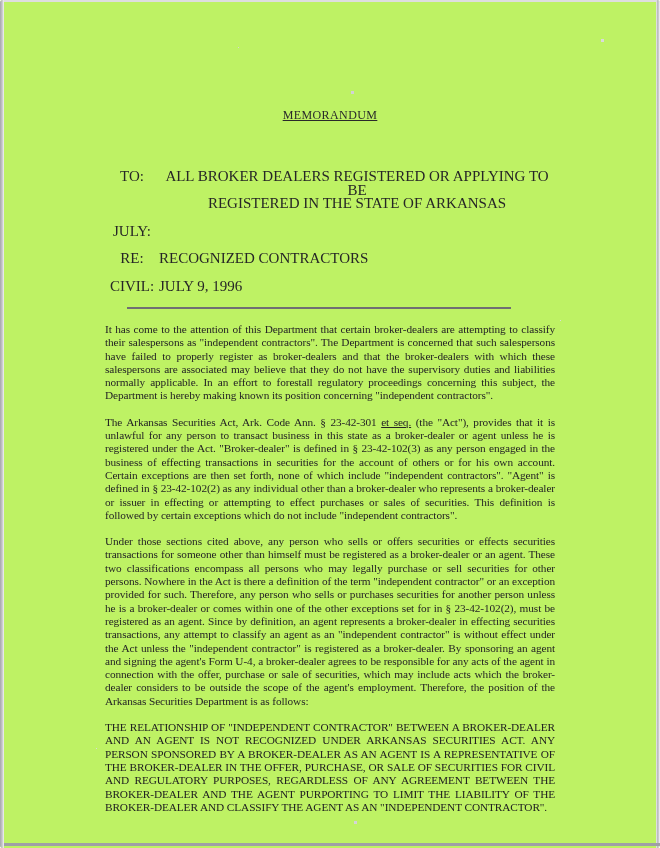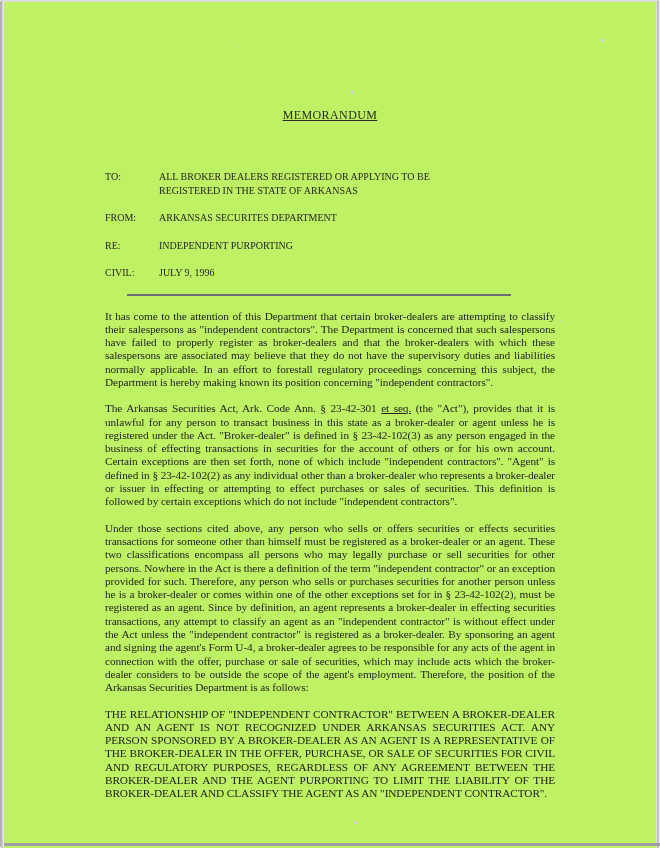--- a/index.html
+++ b/index.html
@@ -61,24 +61,25 @@
   .memo-title {
     text-align: center;
     font-size: 12px;
     letter-spacing: 0.4px;
     text-decoration: underline;
     margin-bottom: 47px;
     color: #2a2a2a;
   }
   .field-row {
     display: flex;
-    font-size: 10px;
+    font-size: 15px;
     line-height: 13.5px;
     margin-bottom: 14px;
     color: #262626;
+    text-align: center;
   }
   .field-label { width: 54px; flex: none; }
   .field-value { white-space: pre-line; }
   .rule {
     margin: 10px 0 14px 22px;
     width: 384px;
     height: 0;
     border-top: 2px solid #6f6f73;
   }
   .para {
@@ -107,26 +108,25 @@
 
     <div class="memo-title">MEMORANDUM</div>
 
     <div class="fields">
       <div class="field-row">
         <span class="field-label">TO:</span>
         <span class="field-value">ALL BROKER DEALERS REGISTERED OR APPLYING TO BE
 REGISTERED IN THE STATE OF ARKANSAS</span>
       </div>
       <div class="field-row">
-        <span class="field-label">FROM:</span>
-        <span class="field-value">ARKANSAS SECURITES DEPARTMENT</span>
+        <span class="field-label">JULY:</span>
       </div>
       <div class="field-row">
         <span class="field-label">RE:</span>
-        <span class="field-value"> INDEPENDENT PURPORTING</span>
+        <span class="field-value"> RECOGNIZED CONTRACTORS</span>
       </div>
       <div class="field-row">
         <span class="field-label">CIVIL:</span>
         <span class="field-value">JULY 9, 1996</span>
       </div>
     </div>
 
     <div class="rule"></div>
 
     <p class="para">It has come to the attention of this Department that certain broker-dealers are attempting to classify their salespersons as "independent contractors". The Department is concerned that such salespersons have failed to properly register as broker-dealers and that the broker-dealers with which these salespersons are associated may believe that they do not have the supervisory duties and liabilities normally applicable. In an effort to forestall regulatory proceedings concerning this subject, the Department is hereby making known its position concerning "independent contractors".</p>

